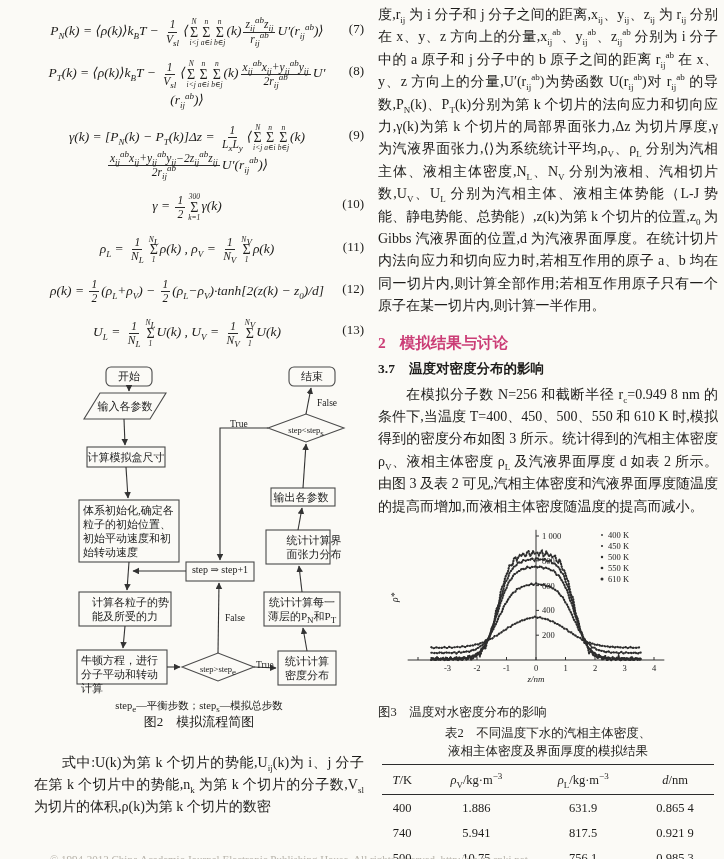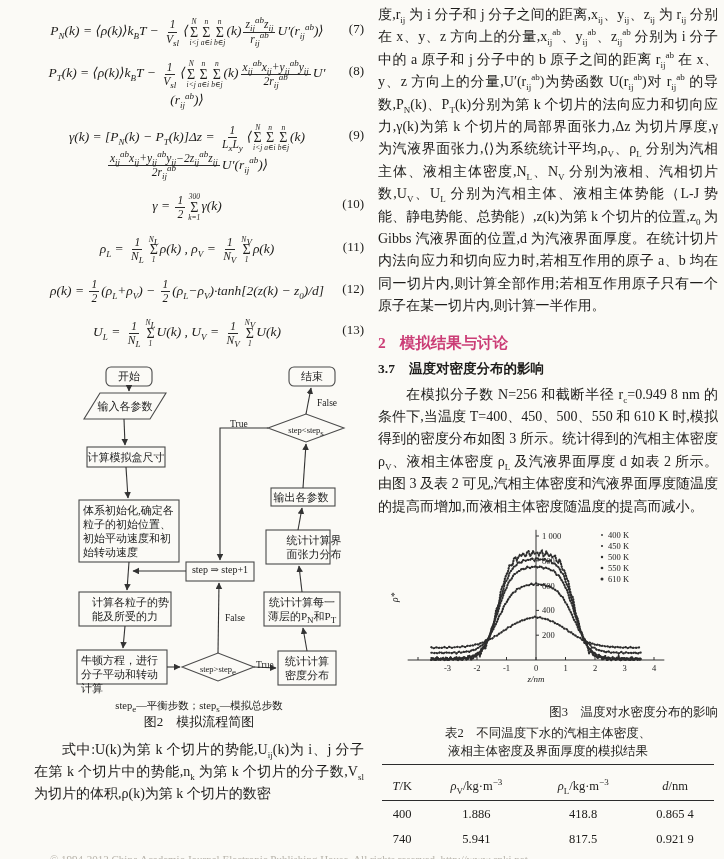--- a/index.html
+++ b/index.html
@@ -35,26 +35,26 @@
   .fc-leg{position:absolute;left:0;top:333px;width:330px;text-align:center;font-size:10.5px}
   .fc-cap{position:absolute;left:0;top:349px;width:330px;text-align:center;font-size:13px}
 
   
   .sec{margin:14px 0 4px 0;font-weight:bold;font-size:15.5px}
   .subsec{margin:2px 0 3px 0;font-weight:bold;font-size:13.5px}
   .sec .gap,.subsec .gap{display:inline-block;width:14px}
 
   
   .fig3{margin:4px 0 0 12px}
-  .fig3-cap{text-align:right;font-size:12.5px;margin-top:0px}
+  .fig3-cap{text-align:left;font-size:12.5px;margin-top:0px}
 
   
   .tbl-title{text-align:center;font-size:12.5px;line-height:18px;}
   table.t2{width:332px;margin:4px auto 0 auto;border-collapse:collapse;font-size:12.5px}
-  table.t2 th{font-weight:normal;padding:10px 0 3px 0}
+  table.t2 th{font-weight:normal;padding:4px 0 3px 0}
   table.t2 td{text-align:center;padding:1.5px 0}
   table.t2 thead tr{border-top:1.4px solid #2c2c2c;border-bottom:.9px solid #2c2c2c}
   table.t2 tbody tr:last-child{border-bottom:1.4px solid #2c2c2c}
 
   .footer{position:absolute;left:50px;top:848px;width:700px;font-size:11px;color:#b7b3aa;white-space:nowrap;
           font-family:"Liberation Serif","DejaVu Serif",serif}
 </style>
 </head>
 <body>
 
@@ -242,21 +242,21 @@
     <div class="fc-t" style="left:250px;top:171px;width:60px">统计计算界面张力分布</div>
     <div class="fc-t" style="left:237px;top:128px;width:60px">输出各参数</div>
     <div class="fc-lbl" style="left:222px;top:292px">True</div>
     <div class="fc-lbl" style="left:191px;top:245px">False</div>
     <div class="fc-lbl" style="left:196px;top:51px">True</div>
     <div class="fc-lbl" style="left:283px;top:30px">False</div>
     <div class="fc-leg">step<sub>e</sub>—平衡步数；step<sub>s</sub>—模拟总步数</div>
     <div class="fc-cap">图2　模拟流程简图</div>
   </div>
 
-  <p class="indent" style="margin-top:9px">式中:U(k)为第 k 个切片的势能,U<sub>ij</sub>(k)为 i、j 分子在第 k 个切片中的势能,n<sub>k</sub> 为第 k 个切片的分子数,V<sub>sl</sub> 为切片的体积,ρ(k)为第 k 个切片的数密</p>
+  <p class="indent" style="margin-top:22px">式中:U(k)为第 k 个切片的势能,U<sub>ij</sub>(k)为 i、j 分子在第 k 个切片中的势能,n<sub>k</sub> 为第 k 个切片的分子数,V<sub>sl</sub> 为切片的体积,ρ(k)为第 k 个切片的数密</p>
 </div>
 
 <div class="col-right">
   <p>度,r<sub>ij</sub> 为 i 分子和 j 分子之间的距离,x<sub>ij</sub>、y<sub>ij</sub>、z<sub>ij</sub> 为 r<sub>ij</sub> 分别在 x、y、z 方向上的分量,x<sub>ij</sub><sup>ab</sup>、y<sub>ij</sub><sup>ab</sup>、z<sub>ij</sub><sup>ab</sup> 分别为 i 分子中的 a 原子和 j 分子中的 b 原子之间的距离 r<sub>ij</sub><sup>ab</sup> 在 x、y、z 方向上的分量,U′(r<sub>ij</sub><sup>ab</sup>)为势函数 U(r<sub>ij</sub><sup>ab</sup>)对 r<sub>ij</sub><sup>ab</sup> 的导数,P<sub>N</sub>(k)、P<sub>T</sub>(k)分别为第 k 个切片的法向应力和切向应力,γ(k)为第 k 个切片的局部界面张力,Δz 为切片厚度,γ 为汽液界面张力,⟨⟩为系统统计平均,ρ<sub>V</sub>、ρ<sub>L</sub> 分别为汽相主体、液相主体密度,N<sub>L</sub>、N<sub>V</sub> 分别为液相、汽相切片数,U<sub>V</sub>、U<sub>L</sub> 分别为汽相主体、液相主体势能（L-J 势能、静电势能、总势能）,z(k)为第 k 个切片的位置,z<sub>0</sub> 为 Gibbs 汽液界面的位置,d 为汽液界面厚度。在统计切片内法向应力和切向应力时,若相互作用的原子 a、b 均在同一切片内,则计算全部作用;若相互作用原子只有一个原子在某一切片内,则计算一半作用。</p>
 
   <div class="sec">
     <span style="color: rgb(203, 61, 118);">2</span><span class="gap" style="color: rgb(203, 61, 118);"></span><span style="color: rgb(203, 61, 118);">模拟结果与讨论</span>
   </div>
   <div class="subsec">
     <span>3.7</span><span class="gap"></span><span>温度对密度分布的影响</span>
@@ -326,21 +326,21 @@
         <th><i>T</i>/K</th>
         <th><i>ρ</i><sub>V</sub>/kg·m<sup>−3</sup></th>
         <th><i>ρ</i><sub>L</sub>/kg·m<sup>−3</sup></th>
         <th><i>d</i>/nm</th>
       </tr>
     </thead>
     <tbody>
         <tr>
           <td>400</td>
           <td>1.886</td>
-          <td>418.8</td>
+          <td>631.9</td>
           <td>0.865 4</td>
         </tr>
         <tr>
           <td>740</td>
           <td>5.941</td>
           <td>817.5</td>
           <td>0.921 9</td>
         </tr>
         <tr>
           <td>500</td>

